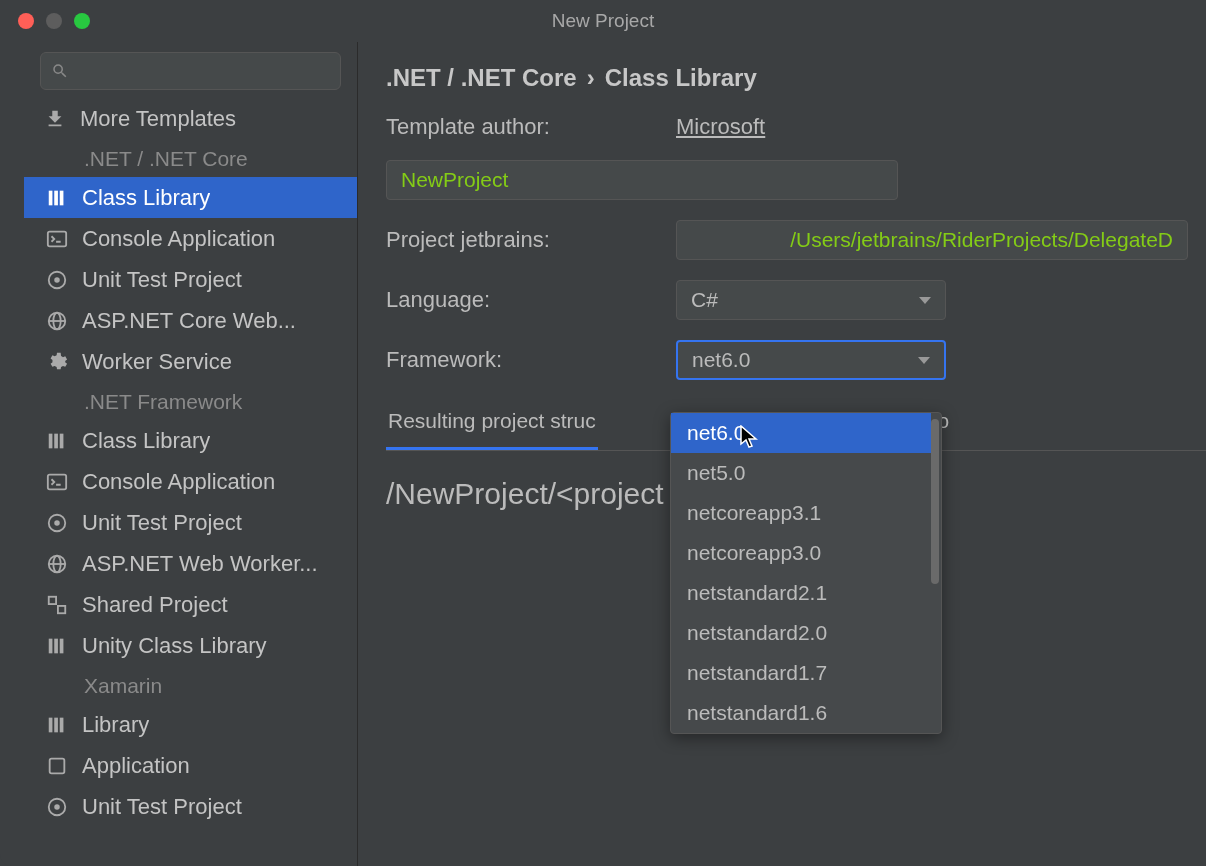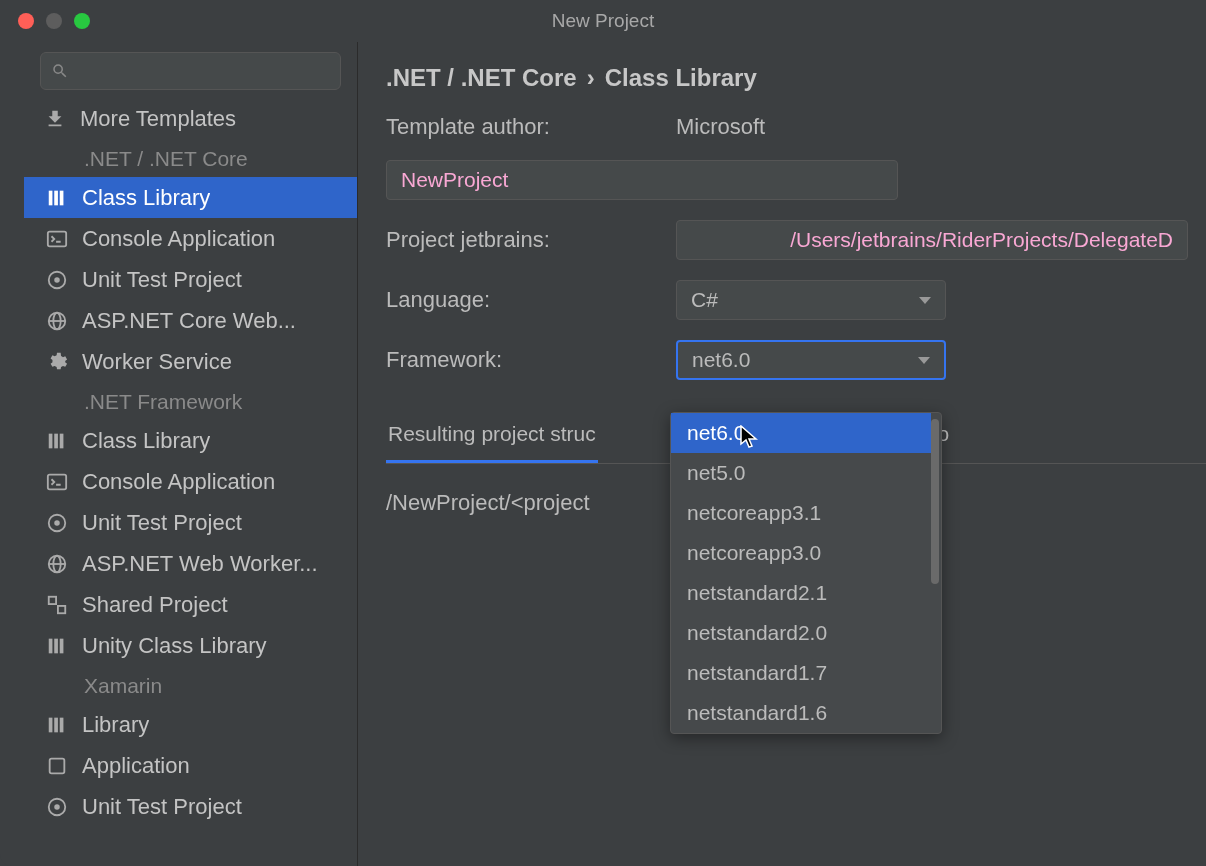--- a/index.html
+++ b/index.html
@@ -19,30 +19,30 @@
 .sidebar-item.selected { background: #2f65ca; color: #fff; }
 .sidebar-item .icon { width: 22px; height: 22px; display: flex; align-items: center; justify-content: center; flex-shrink: 0; }
 .sidebar-item .label { font-size: 22px; color: #c4c4c4; white-space: nowrap; overflow: hidden; text-overflow: ellipsis; }
 .sidebar-item.selected .label { color: #fff; }
 .sidebar-group { font-size: 21px; color: #8a8a8a; padding: 8px 20px 6px 60px; }
 .sidebar-item.indent { padding-left: 22px; }
 .main { flex: 1; padding: 22px 0 0 28px; position: relative; overflow: hidden; }
 .breadcrumb { font-size: 24px; font-weight: 600; color: #c7c7c7; margin-bottom: 22px; display: flex; align-items: center; gap: 10px; }
 .form-row { display: flex; align-items: center; margin-bottom: 20px; }
 .form-label { width: 290px; font-size: 22px; color: #bbbbbb; }
-.form-value { font-size: 22px; color: #bbbbbb; }
-.text-input { background: #45494a; border: 1px solid #555; border-radius: 4px; height: 40px; width: 512px; padding: 0 14px; font-size: 21px; color: #f9a8d4; }
+.form-value { font-size: 22px; color: #bbbbbb; text-decoration: underline; }
+.text-input { background: #45494a; border: 1px solid #555; border-radius: 4px; height: 40px; width: 512px; padding: 0 14px; font-size: 21px; color: #84cc16; }
 .text-input.wide { width: 512px; text-align: right; }
 .select-box { background: #45494a; border: 1px solid #555; border-radius: 4px; height: 40px; width: 270px; padding: 0 14px; font-size: 21px; color: #bbbbbb; display: flex; align-items: center; justify-content: space-between; cursor: pointer; position: relative; }
 .select-box.open { border: 2px solid #3574f0; }
 .chevron-down { width: 0; height: 0; border-left: 6px solid transparent; border-right: 6px solid transparent; border-top: 7px solid #999; }
-.divider-tabs { display: flex; gap: 38px; margin-top: 42px; border-bottom: 1px solid #555; }
+.divider-tabs { display: flex; gap: 38px; margin-top: 29px; border-bottom: 1px solid #555; }
 .tab { font-size: 21px; color: #bbbbbb; padding: 0 2px 14px 2px; cursor: pointer; }
 .tab.active { border-bottom: 3px solid #3574f0; }
-.result-text { font-size: 22px; color: #bbbbbb; margin-top: 26px; }
+.result-text { font-size: 30px; color: #bbbbbb; margin-top: 26px; }
 .dropdown-popup { position: absolute; left: 670px; top: 412px; width: 272px; background: #46494b; border: 1px solid #555; border-radius: 4px; box-shadow: 0 4px 16px rgba(0,0,0,0.4); z-index: 100; padding-right: 10px; }
 .dropdown-option { height: 40px; display: flex; align-items: center; padding: 0 16px; font-size: 21px; color: #bbbbbb; cursor: pointer; }
 .dropdown-option.selected { background: #2f65ca; color: #fff; }
 .dropdown-scrollbar { position: absolute; right: 2px; top: 6px; width: 8px; height: 165px; background: #6a6a6a; border-radius: 4px; }
 .cursor { position: absolute; left: 740px; top: 425px; z-index: 200; pointer-events: none; }
 .icon svg { width: 22px; height: 22px; }
 </style>
 </head>
 <body>
 

